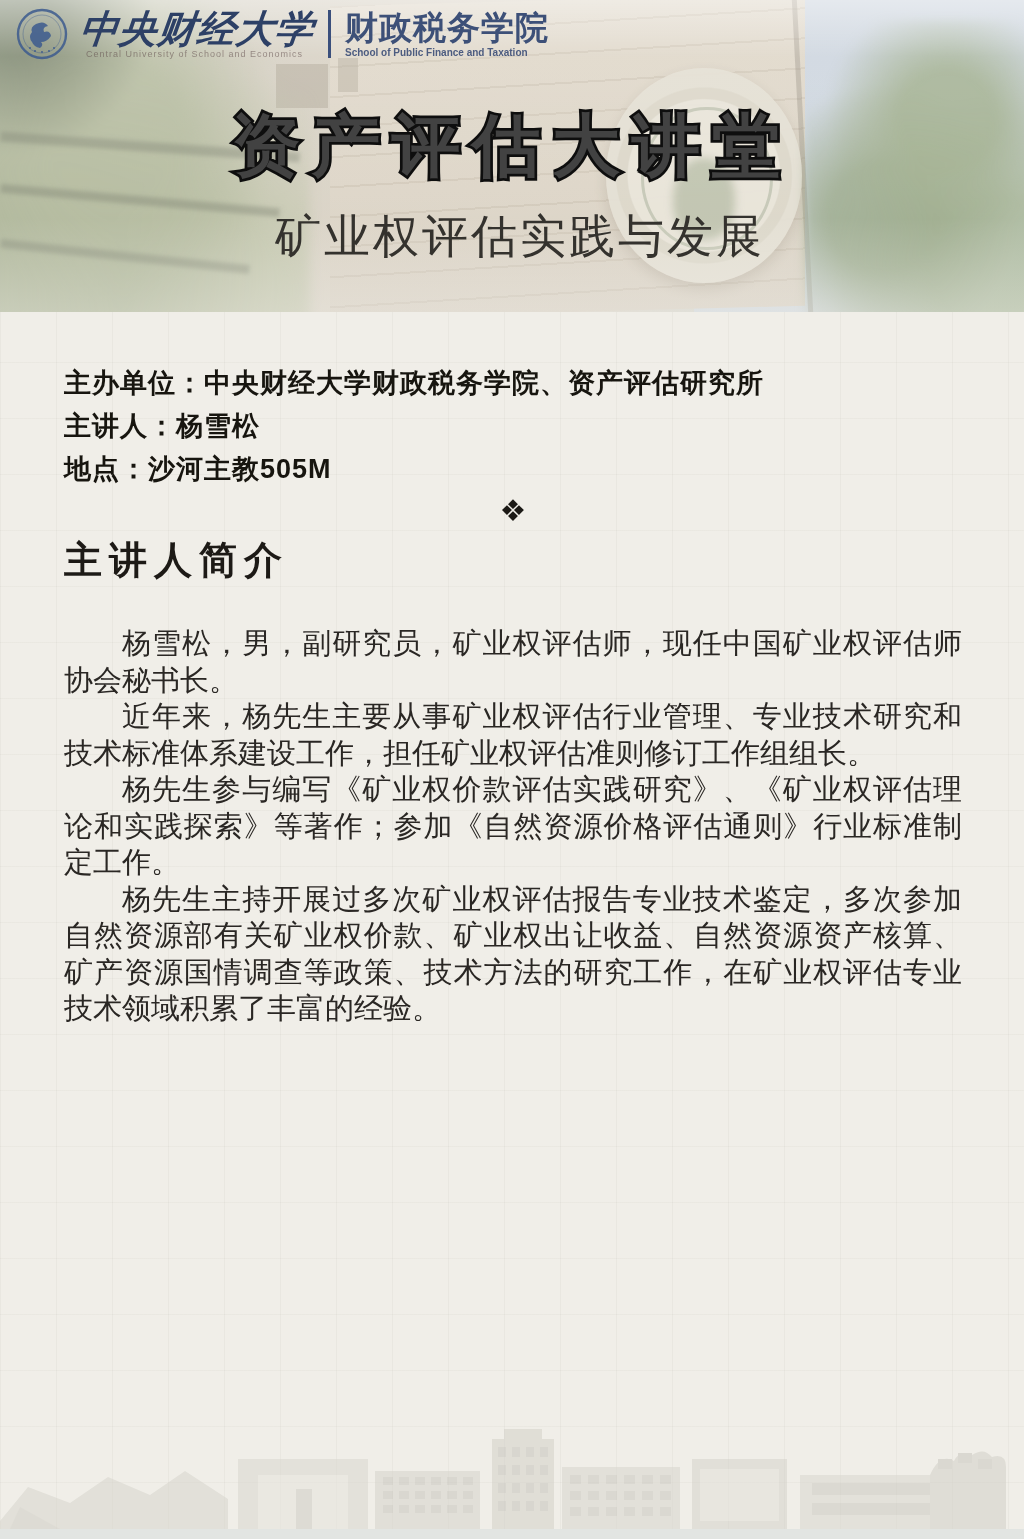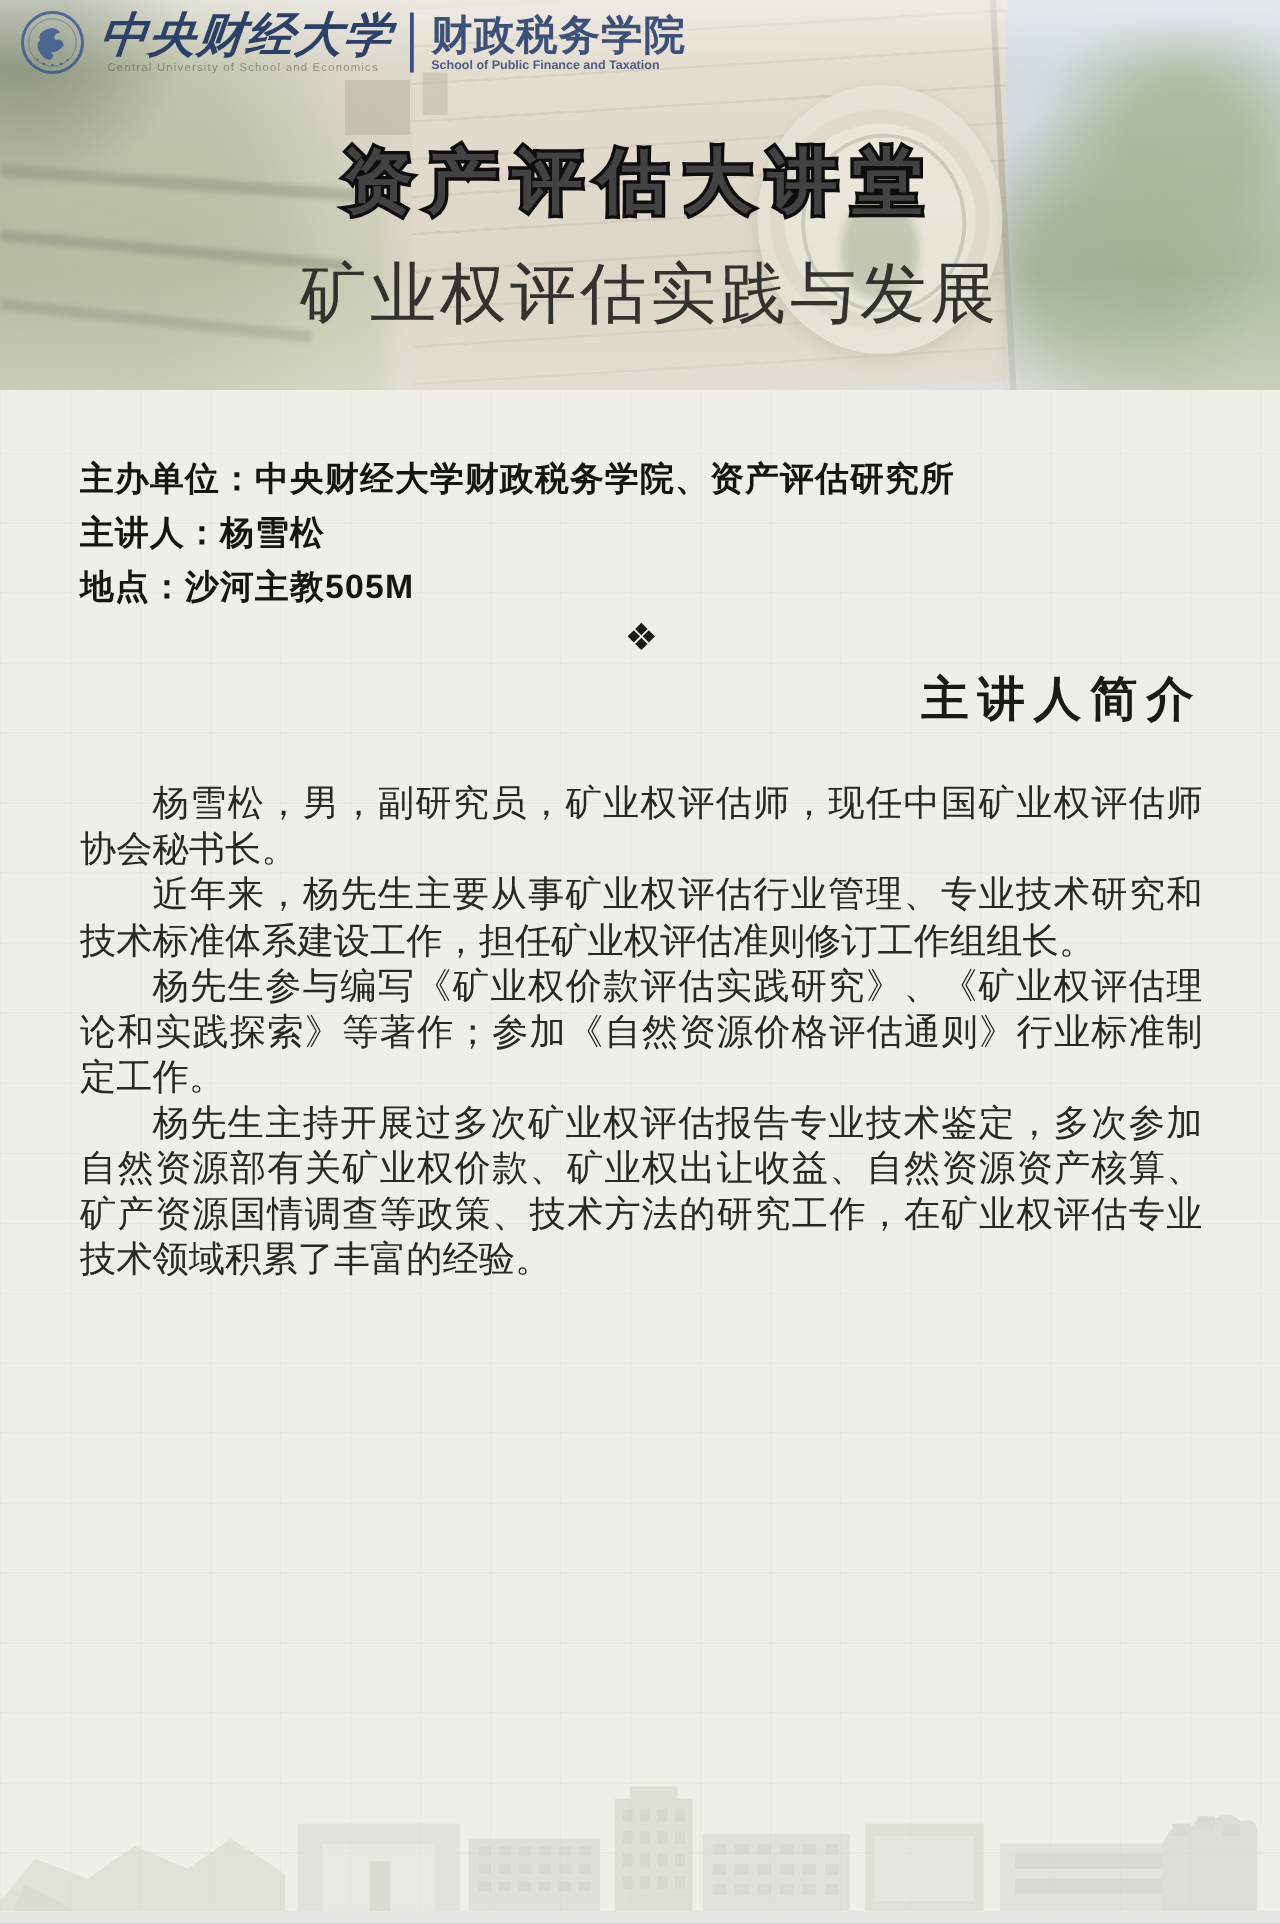--- a/index.html
+++ b/index.html
@@ -92,37 +92,37 @@
   .uni-en { font-size:9px; color:rgba(95,75,75,0.55); letter-spacing:1px; margin-top:0; padding-left:6px; }
   .logo-divider { width:3px; height:48px; background:#3a4f7c; margin:0 2px; }
   .school-block { display:flex; flex-direction:column; }
   .school-name { font-size:33px; line-height:36px; font-weight:600; color:#3d5078; letter-spacing:1px; }
   .school-en { font-size:10px; color:#4c5c80; margin-top:1px; font-weight:600; }
 
   
   .banner-title {
     position:absolute; top:100px; left:0; width:100%; text-align:center; z-index:4;
     font-family:"DejaVu Sans", sans-serif; font-weight:800;
-    font-size:56px; line-height:92px; letter-spacing:12px;
+    font-size:68px; line-height:92px; letter-spacing:12px;
     color:rgba(255,255,255,0.22);
     -webkit-text-stroke:5.5px #0e0e0e; paint-order:stroke fill;
   }
   .banner-subtitle {
     position:absolute; top:210px; left:0; width:100%; text-align:center; z-index:4;
-    font-size:53px; line-height:52px; font-weight:500; color:#34322e; letter-spacing:3px;padding-left:16px;
+    font-size:46px; line-height:52px; font-weight:500; color:#34322e; letter-spacing:3px;padding-left:16px;
   }
 
   
   .content { position:relative; z-index:1; padding:0 62px 0 64px; }
   .info { margin-top:50px; }
   .info-row { font-size:27px; line-height:43px; font-weight:700; color:#17150f; letter-spacing:1px; }
   .info-label, .info-value { font-weight:700; }
   .ornament { text-align:center; font-size:30px; line-height:36px; color:#1c1a16; margin-top:2px; }
   .section-heading {
-    text-align:right; font-family:"Liberation Serif", serif;
+    text-align:left; font-family:"Liberation Serif", serif;
     font-size:38px; line-height:46px; font-weight:700; color:#1d1a16; letter-spacing:7px; margin-top:8px;
   }
   .bio { margin-top:42px; }
   .bio p {
     font-family:"Liberation Serif", serif;
     font-size:29px; line-height:36.5px; color:#2a2724;
     text-align:justify; text-justify:inter-character; text-indent:2em;
   }
 
   

